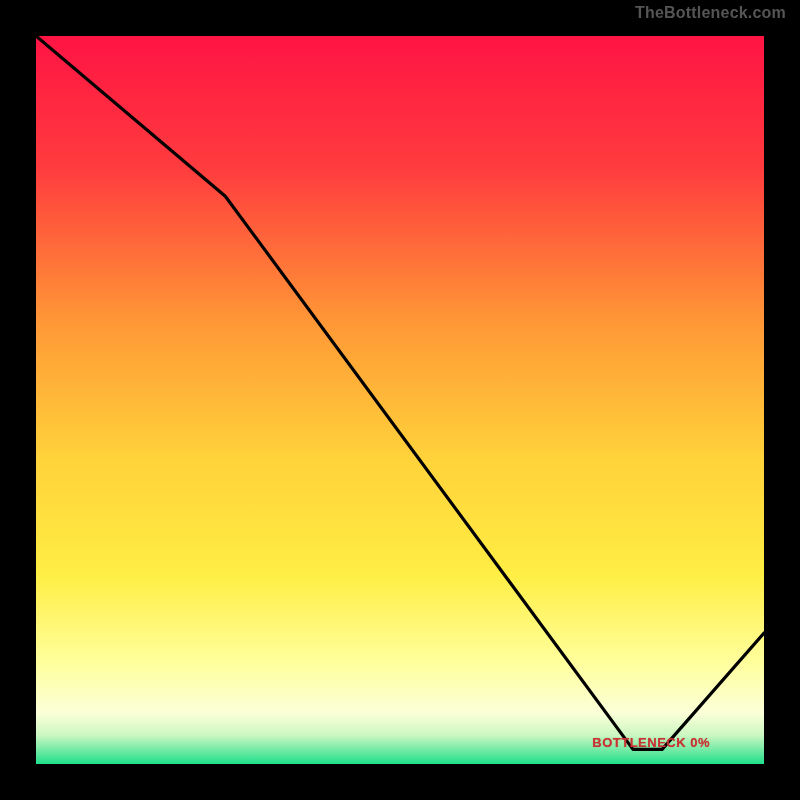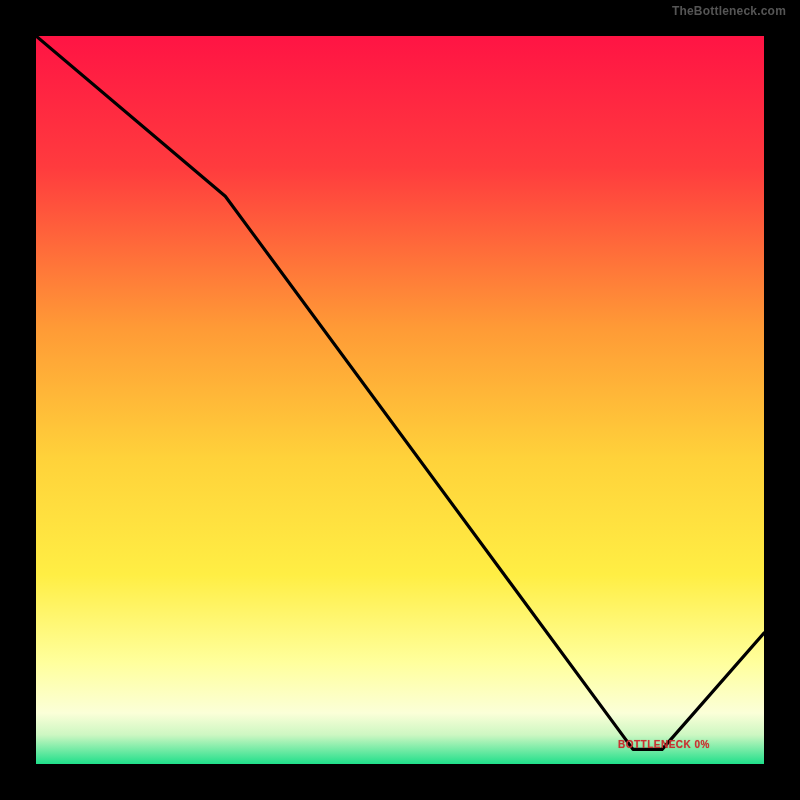--- a/index.html
+++ b/index.html
@@ -10,21 +10,21 @@
     height: 800px;
     overflow: hidden;
     font-family: Arial, Helvetica, sans-serif;
     position: relative;
   }
   .attribution {
     position: absolute;
     top: 4px;
     right: 14px;
     color: #555;
-    font-size: 12px;
+    font-size: 16px;
     font-weight: bold;
     letter-spacing: 0.2px;
     z-index: 50;
   }
   .plot-area {
     position: absolute;
     left: 36px;
     top: 36px;
     width: 728px;
     height: 728px;
@@ -32,21 +32,21 @@
   .plot-area svg {
     display: block;
     width: 728px;
     height: 728px;
   }
   .floor-label {
     position: absolute;
     bottom: 50px;
     right: 90px;
     color: #c83232;
-    font-size: 10px;
+    font-size: 13px;
     font-weight: 800;
     letter-spacing: 0.5px;
     z-index: 40;
     text-shadow: 0 0 1px rgba(200,50,50,0.6);
   }
 </style>
 </head>
 <body>
 
 <div class="attribution">TheBottleneck.com</div>

